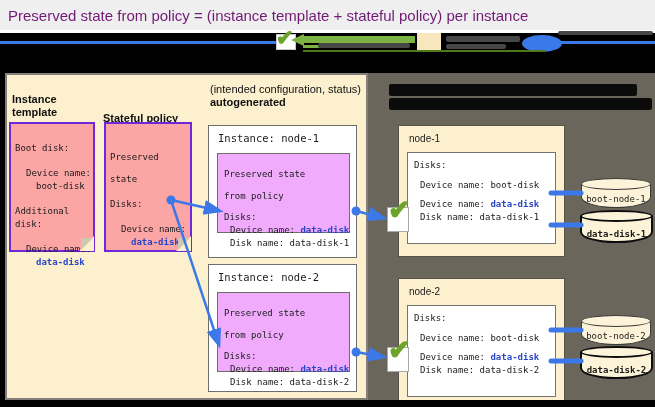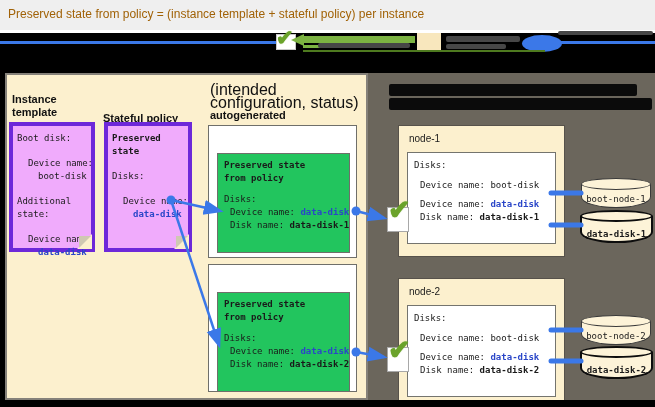--- a/index.html
+++ b/index.html
@@ -3,56 +3,56 @@
 <meta charset="utf-8">
 <style>
   html,body{margin:0;padding:0;}
   body{
     position:relative;width:655px;height:407px;overflow:hidden;
     background:#000;font-family:"Liberation Sans",sans-serif;
   }
   .abs{position:absolute;box-sizing:border-box;}
   
   #header{left:0;top:0;width:655px;height:30px;background:#efefef;}
-  #title{left:8px;top:7px;font-size:12px;color:#a16207;}
+  #title{left:8px;top:7px;font-size:15px;color:#701a75;}
   #white-strip{left:0;top:30px;width:655px;height:3px;background:#ffffff;}
   
   #band{left:0;top:33px;width:655px;height:40px;background:#000;}
   .blue-line{height:3px;background:#3b78e8;}
   .legend-checkbox{left:276px;top:34px;width:20px;height:16px;background:#fff;border:1px solid #c9c9c9;overflow:visible;}
   .check-glyph{position:absolute;color:#6ba32b;font-weight:bold;line-height:1;text-shadow:0 0 1px #6ba32b;}
   .green-arrowhead{left:291px;top:34px;width:0;height:0;border-top:6px solid transparent;border-bottom:6px solid transparent;border-right:13px solid #7cb342;}
   .green-bar{background:#7cb342;}
   .redact-dark{background:#474747;border-radius:2px;}
   .legend-cream{left:417px;top:33px;width:24px;height:19px;background:#f8e7bd;}
   .blue-ellipse{left:522px;top:35px;width:40px;height:17px;background:#3b78e8;border-radius:50%;}
   .dkgreen-line{left:303px;top:50px;width:242px;height:2px;background:#4e7a1f;}
   
   #left-panel{left:5px;top:73px;width:363px;height:327px;background:#fcf0ce;border:2px solid#85817a;}
   .heading{font-size:11px;line-height:13px;font-weight:bold;color:#111;}
-  .heading .sub{font-weight:normal;font-size:16px;}
+  .heading .sub{font-weight:normal;font-size:11px;}
   #h-instance-template{left:5px;top:18px;width:72px;}
   #h-stateful-policy{left:96px;top:37px;width:100px;}
   #h-managed{left:203px;top:8px;width:155px;}
   .mono{font-family:"DejaVu Sans Mono",monospace;font-size:9px;line-height:13px;color:#1a1a1a;white-space:pre;}
-  .doc{background:#f0abfc;border:4px solid #6d28d9;padding:6px 4px;}
+  .doc{background:#fca5a5;border:2px solid #6d28d9;padding:18px 4px;}
   #doc1{left:2px;top:47px;width:86px;height:130px;}
   #doc2{left:97px;top:47px;width:88px;height:130px;}
   .ind1{padding-left:11px;}
   .ind2{padding-left:21px;}
   .gap12{height:12px;}.gap8{height:8px;}.gap7{height:7px;}.gap6{height:6px;}
-  .b{font-weight:bold;}
+  .b{font-weight:normal;margin-top:9px;}
   .blue-t{color:#2a46c8;font-weight:bold;}
   .fold-cut{position:absolute;right:-1px;bottom:-1px;width:0;height:0;border-bottom:15px solid #fcf0ce;border-left:15px solid transparent;}
   .fold-flap{position:absolute;right:0px;bottom:0px;width:0;height:0;border-top:12px solid #cfc8b2;border-right:12px solid transparent;}
   .ibox{background:#fff;border:1.5px solid #6f6f6a;padding:6px 9px;}
   #ibox1{left:201px;top:50px;width:149px;height:133px;}
   #ibox2{left:201px;top:189px;width:149px;height:128px;}
   .ibox-title{font-family:"DejaVu Sans Mono",monospace;font-size:10.5px;color:#1a1a1a;}
-  .inner{position:absolute;left:8px;top:27px;width:133px;height:100px;background:#22c55e;border:1px solid #6f6f6a;padding:5px 6px;box-sizing:border-box;}
+  .inner{position:absolute;left:8px;top:27px;width:133px;height:80px;background:#f0abfc;border:1px solid #6f6f6a;padding:5px 6px;box-sizing:border-box;}
   .ind-dev{padding-left:6px;}
   
   #right-panel{left:368px;top:73px;width:287px;height:327px;background:#6b665c;}
   .redact-bar{position:absolute;background:#0b0b0b;border-radius:2px;height:12px;}
   #redact1{left:21px;top:11px;width:248px;}
   #redact2{left:21px;top:25px;width:263px;}
   .nodebox{position:absolute;left:30px;width:165px;background:#fcf0ce;border:1px solid #57524b;}
   #node1{top:52px;height:130px;}
   #node2{top:205px;height:125px;}
   .node-label{position:absolute;left:10px;top:7px;font-family:Liberation Sans, sans-serif;font-size:10px;color:#1a1a1a;}
@@ -107,52 +107,54 @@
     <div>autogenerated</div>
   </div>
 
   <div id="doc1" class="abs doc">
     <div class="mono">Boot disk:</div>
     <div class="gap12"></div>
     <div class="mono ind1">Device name:</div>
     <div class="mono ind2">boot-disk</div>
     <div class="gap12"></div>
     <div class="mono">Additional</div>
-    <div class="mono">state:</div>
+    <div class="mono">disk:</div>
     <div class="gap12"></div>
     <div class="mono ind1">Device name:</div>
     <div class="mono ind2 blue-t">data-disk</div>
     <div class="fold-cut"></div>
     <div class="fold-flap"></div>
   </div>
 
   <div id="doc2" class="abs doc">
     <div class="mono b">Preserved</div>
     <div class="mono b">state</div>
     <div class="gap12"></div>
     <div class="mono">Disks:</div>
     <div class="gap12"></div>
     <div class="mono ind1">Device name:</div>
     <div class="mono ind2 blue-t">data-disk</div>
     <div class="fold-cut"></div>
     <div class="fold-flap"></div>
   </div>
 
   <div id="ibox1" class="abs ibox">
+    <div class="ibox-title">Instance: node-1</div>
     <div class="inner">
       <div class="mono b">Preserved state</div>
       <div class="mono b">from policy</div>
       <div class="gap8"></div>
       <div class="mono">Disks:</div>
       <div class="mono ind-dev"><span>Device name:</span> <span class="blue-t">data-disk</span></div>
       <div class="mono ind-dev"><span>Disk name:</span> <span class="b">data-disk-1</span></div>
     </div>
   </div>
 
   <div id="ibox2" class="abs ibox">
+    <div class="ibox-title">Instance: node-2</div>
     <div class="inner">
       <div class="mono b">Preserved state</div>
       <div class="mono b">from policy</div>
       <div class="gap8"></div>
       <div class="mono">Disks:</div>
       <div class="mono ind-dev"><span>Device name:</span> <span class="blue-t">data-disk</span></div>
       <div class="mono ind-dev"><span>Disk name:</span> <span class="b">data-disk-2</span></div>
     </div>
   </div>
 </div>

